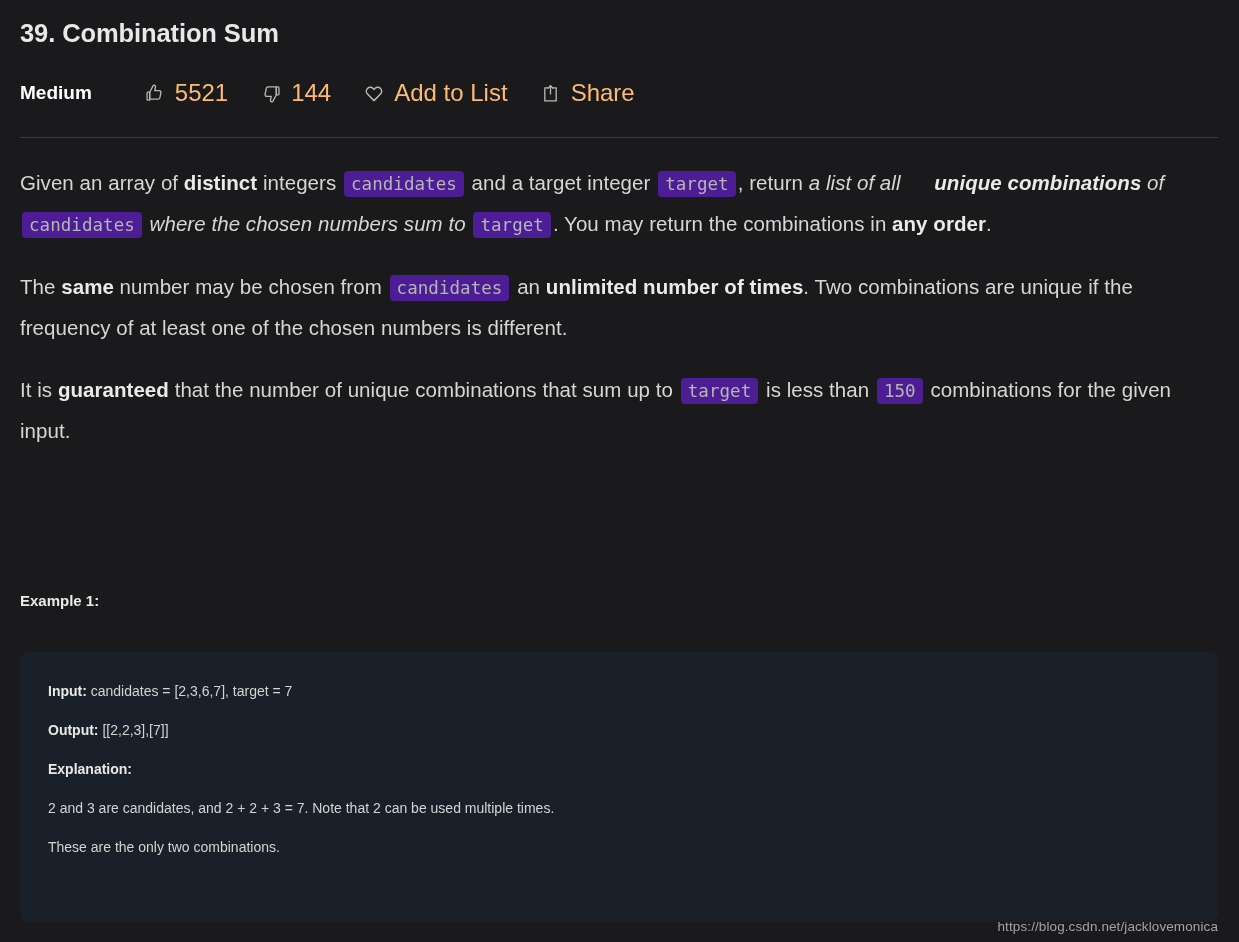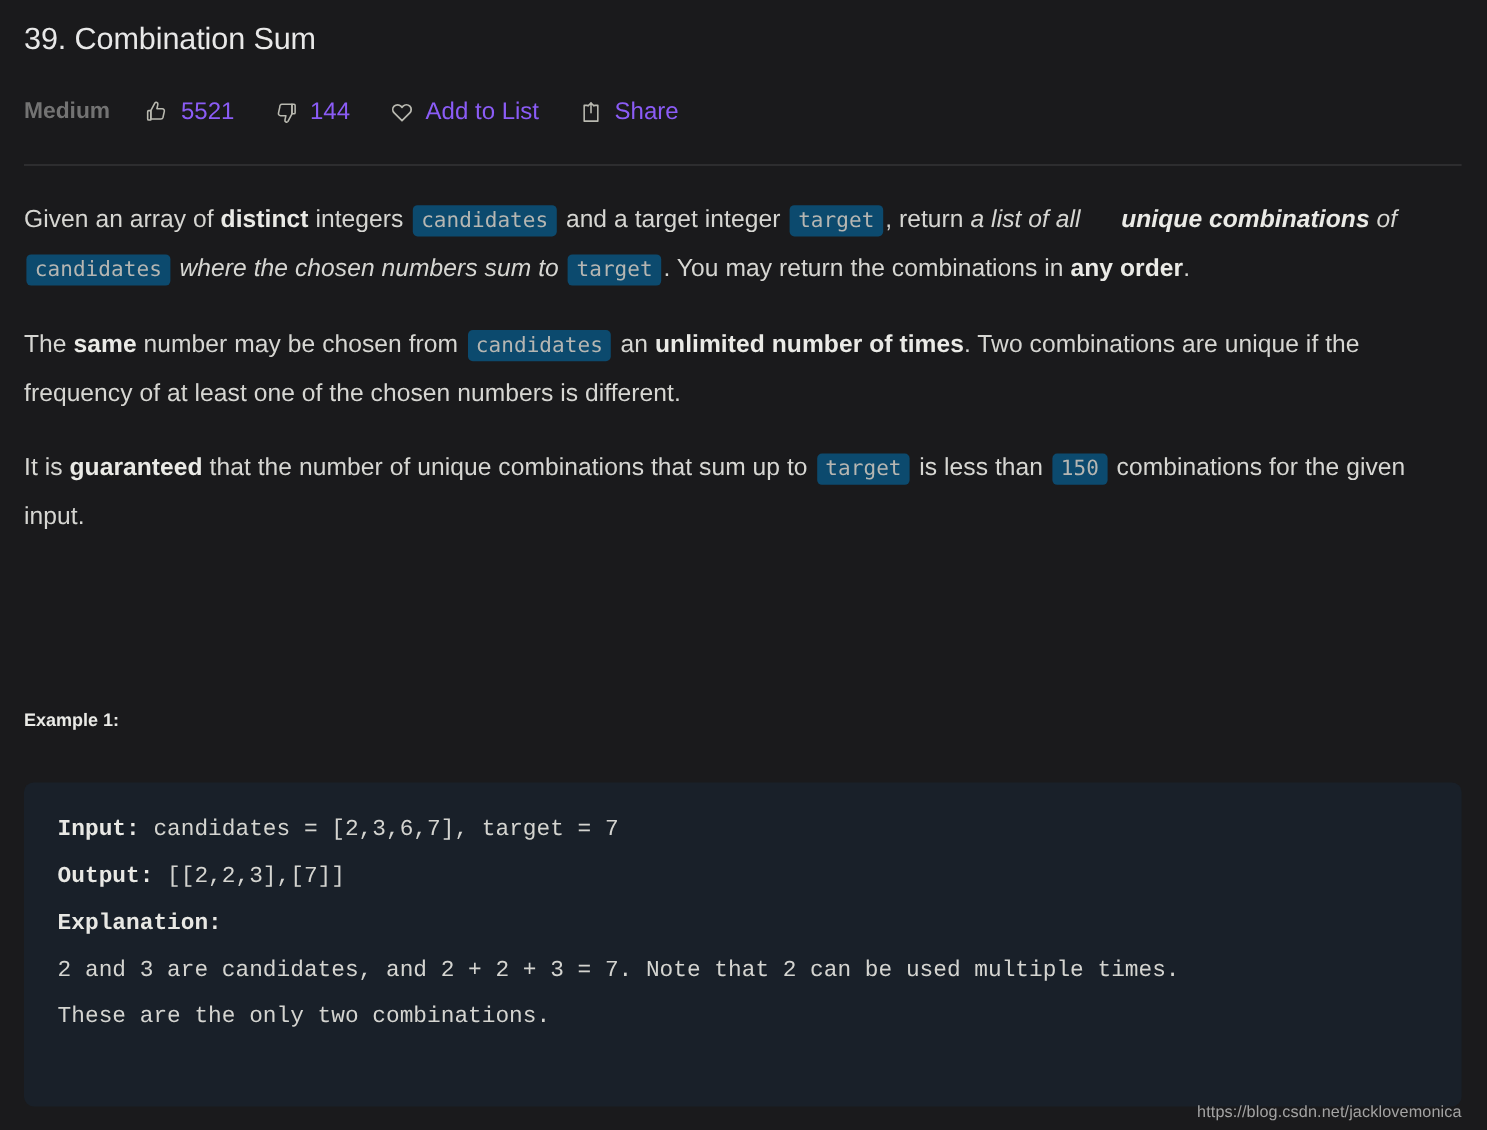--- a/index.html
+++ b/index.html
@@ -21,47 +21,47 @@
     inset: 0;
     padding: 0;
   }
 
   
   .title {
     position: absolute;
     left: 20px;
     top: 16px;
     font-size: 25.5px;
-    font-weight: normal;
+    font-weight: bold;
     color: #e8e8e8;
     letter-spacing: -0.1px;
     line-height: 34px;
   }
 
   .meta-row {
     position: absolute;
     left: 20px;
     top: 78px;
     display: flex;
     align-items: center;
     height: 30px;
   }
   .difficulty {
     font-size: 19px;
     font-weight: bold;
-    color: #737373;
-    margin-right: 28px;
+    color: #ffffff;
+    margin-right: 52px;
     line-height: 30px;
   }
   .meta-item {
     display: flex;
     align-items: center;
     margin-right: 32px;
-    color: #8b5cf6;
-    font-size: 20px;
+    color: #fdba74;
+    font-size: 24px;
     line-height: 30px;
   }
   .meta-item .ico {
     display: inline-flex;
     align-items: center;
     justify-content: center;
     width: 22px;
     height: 22px;
     margin-right: 9px;
   }
@@ -91,21 +91,21 @@
     margin: 0 0 22px 0;
     letter-spacing: 0.05px;
   }
   .para:last-child { margin-bottom: 0; }
   .para b { font-weight: bold; color: #eaeae6; }
   .para i { font-style: italic; }
   .para i b, .para b i { font-weight: bold; font-style: italic; margin-left: 28px; }
 
   code.inline {
     font-family: "DejaVu Sans Mono", "Liberation Mono", monospace;
-    background: #0c4a6e;
+    background: #4c1d95;
     color: #b6b6b2;
     font-size: 17.5px;
     padding: 3px 7px;
     border-radius: 4px;
     font-style: normal;
     font-weight: normal;
     white-space: nowrap;
     margin: 0 2px;
   }
 
@@ -125,22 +125,22 @@
     top: 652px;
     width: 1198px;
     height: 270px;
     background: #192029;
     border-radius: 8px;
     box-sizing: border-box;
     padding: 20px 28px;
     overflow: hidden;
   }
   .codeline {
-    font-family: Liberation Mono, monospace;
-    font-size: 19px;
+    font-family: Liberation Sans, sans-serif;
+    font-size: 14px;
     line-height: 39px;
     color: #d4d4d0;
     white-space: pre;
   }
   .codeline b { font-weight: bold; color: #e8e8e4; }
 
   .watermark {
     position: absolute;
     right: 21px;
     bottom: 8px;

